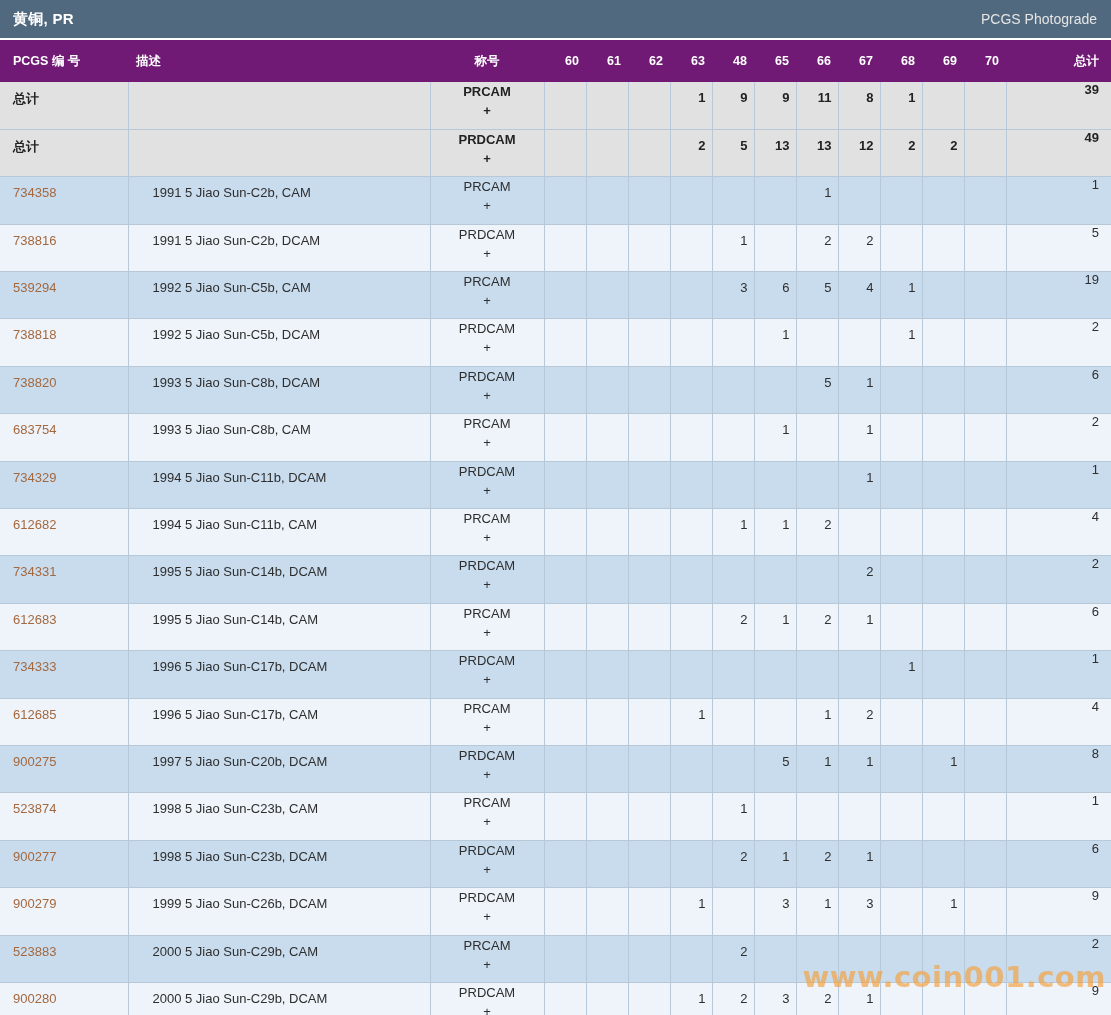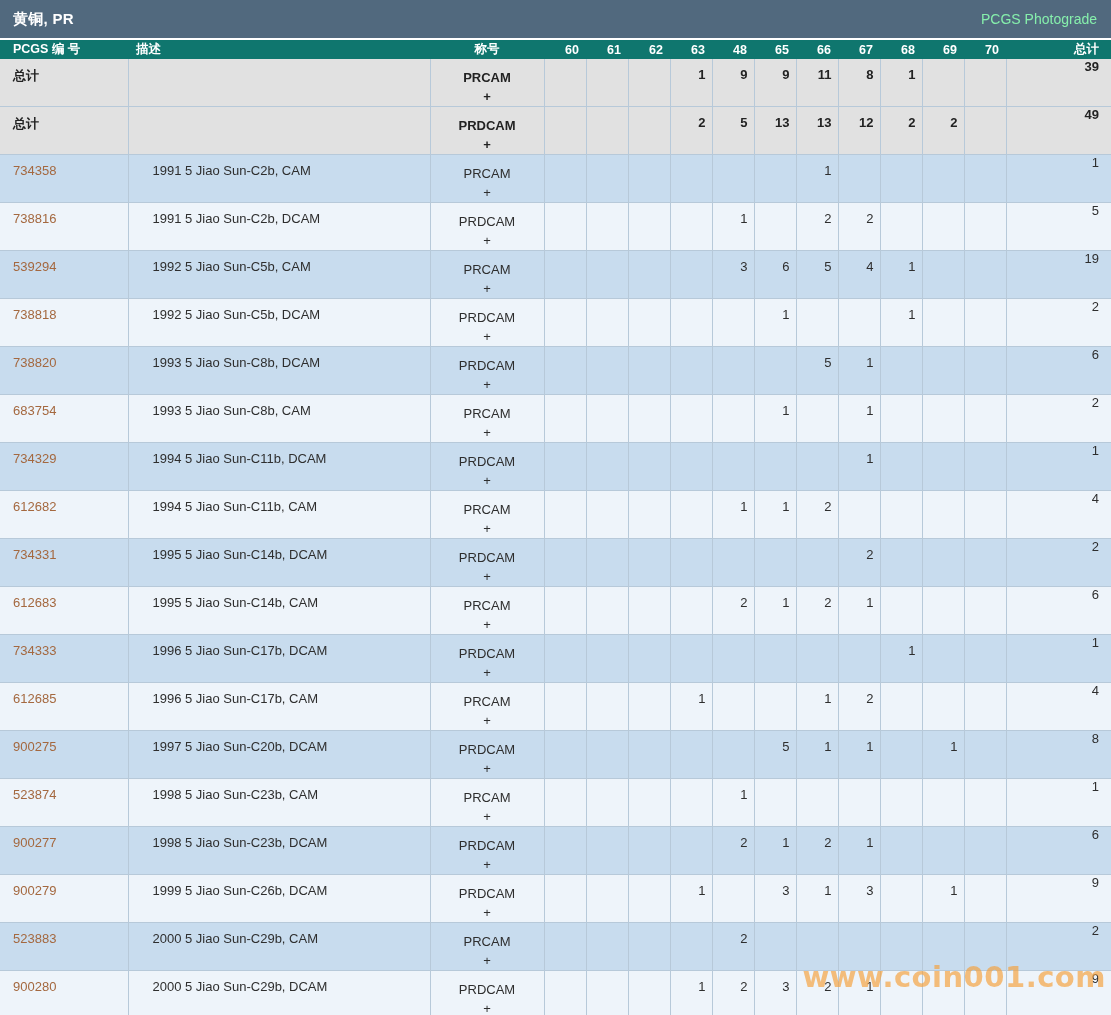--- a/index.html
+++ b/index.html
@@ -20,36 +20,36 @@
     padding:0 14px 0 13px;
     gap:22px;
   }
   .titlebar .title {
     color:#ffffff;
     font-size:15px;
     font-weight:bold;
     letter-spacing:0.3px;
   }
   .titlebar .right-link {
-    color:#86efac;
+    color:#e5e5e5;
     font-size:14px;
     text-decoration:none;
     cursor:pointer;
   }
   table.pop {
     width:1111px;
     border-collapse:collapse;
     table-layout:fixed;
   }
   thead th {
-    background:#0f766e;
+    background:#701a75;
     color:#ffffff;
     font-size:12.5px;
     font-weight:bold;
-    height:19px;
+    height:42px;
     vertical-align:middle;
     border:none;
     white-space:nowrap;
     margin-top:36px;
   }
   th.col-no   { text-align:left; padding-left:13px; }
   th.col-desc { text-align:left; padding-left:8px; }
   th.col-desig{ text-align:center; }
   th.col-grade{ text-align:right; padding-right:7px; }
   th.col-total{ text-align:right; padding-right:12px; }
@@ -67,21 +67,21 @@
   tbody td:last-child  { border-right:none; }
   tbody tr:first-child td { border-top:none; }
   tbody tr:last-child td  { border-bottom:none;margin-top:36px; }
 
   tr.total td { background:#e1e1e1; font-weight:bold; color:#222; }
   tr.alt td   { background:#c8dcee; }
   tr.plain td { background:#eef4fa; }
 
   td.cell-no   { padding:8px 6px 0 13px; }
   td.cell-desc { padding:8px 6px 0 24px; }
-  td.cell-desig{ text-align:center; padding-top:9px; line-height:20px; }
+  td.cell-desig{ text-align:center; padding-top:0; line-height:20px; }
   td.cell-desig .plus { line-height:18px; }
   td.cell-grade{ text-align:right; padding:8px 6px 0 0; }
   td.cell-total{ text-align:right; padding:0 12px 0 0; }
 
   a.pcgs-link {
     color:#a4683f;
     text-decoration:none;
     cursor:pointer;
   }
   .watermark {

